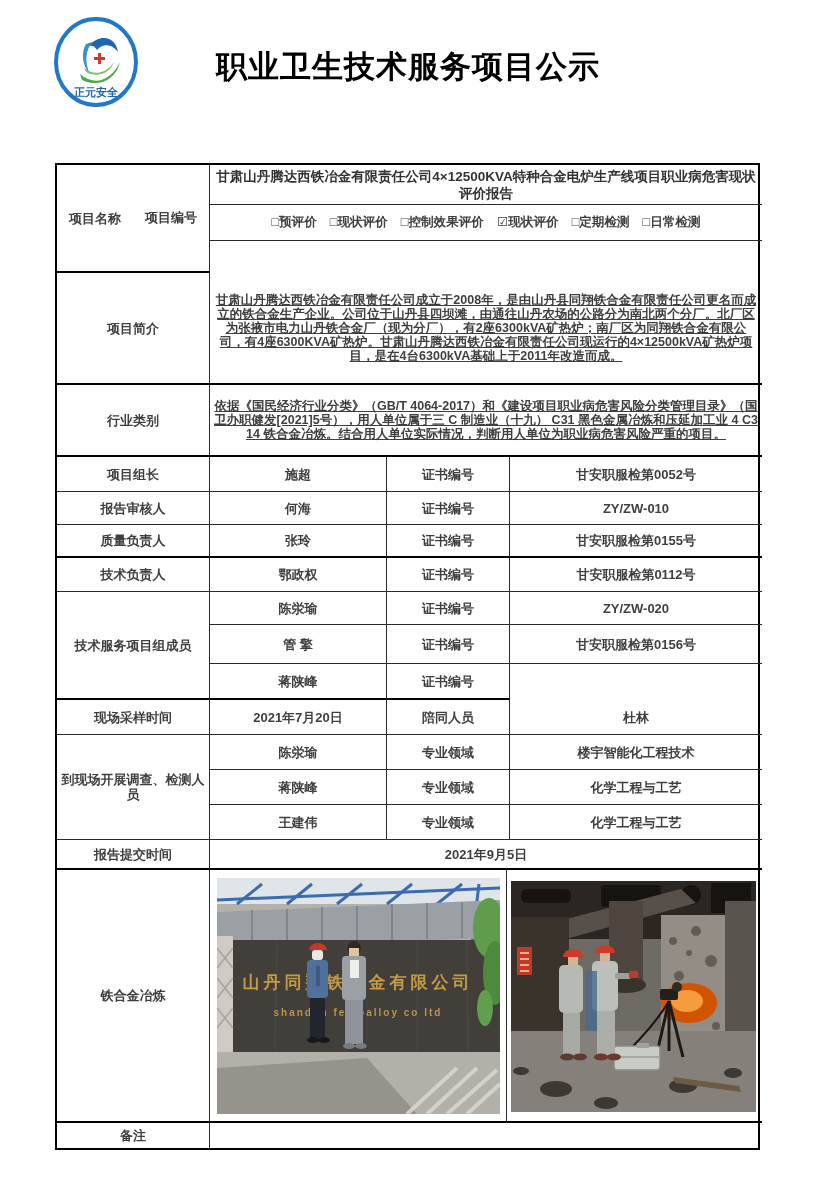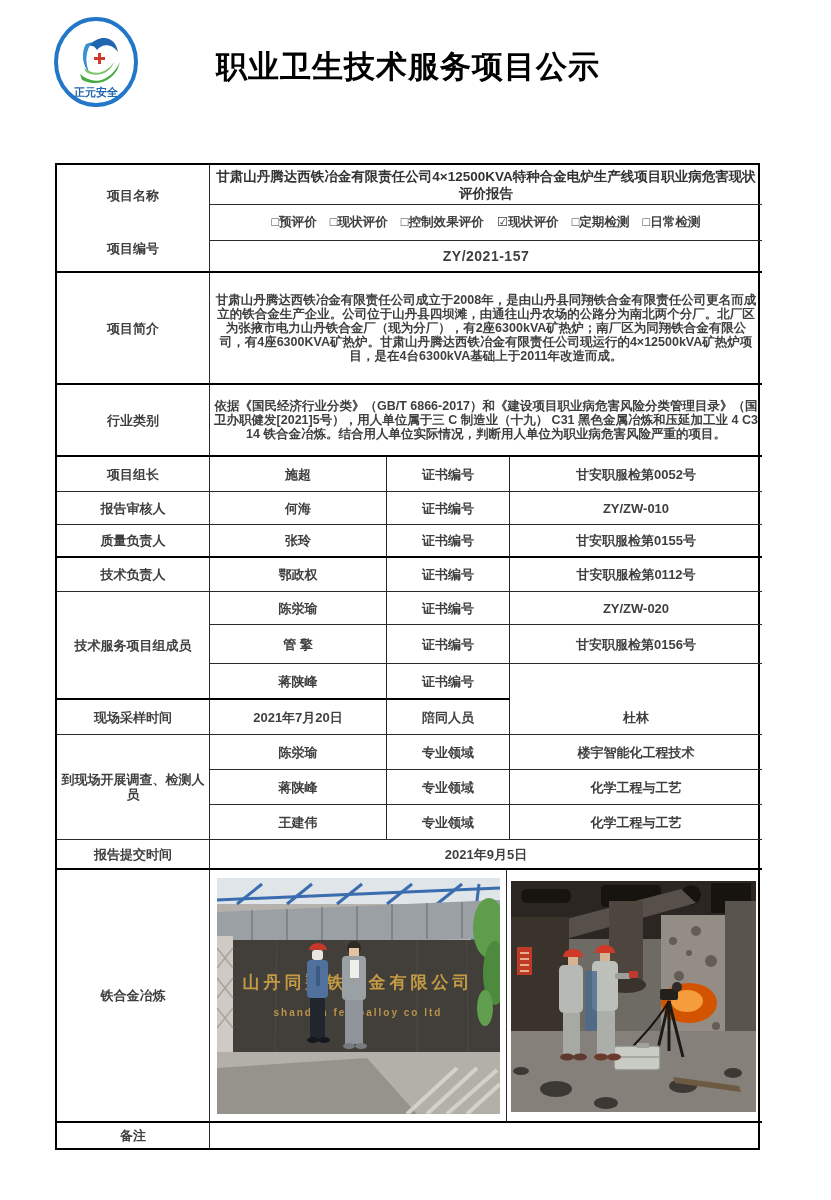--- a/index.html
+++ b/index.html
@@ -27,24 +27,24 @@
   .cell {
     border-right:1px solid #2a2a2a; border-bottom:1px solid #2a2a2a;
     display:flex; align-items:center; justify-content:center;
     text-align:center; font-size:13px; line-height:15px;
     padding:1px 4px; box-sizing:border-box; overflow:hidden;
     word-break:break-all;
   }
   .last   { border-right:none; }
   .thickb { border-bottom-width:2px; border-bottom-color:#000; }
   .nob    { border-bottom:none;font-family:Liberation Serif, serif; }
-  .small  { font-size:12.5px; line-height:14px; }
+  .small  { font-size:12.5px; line-height:14px;text-decoration:underline; }
   .projname { font-size:13.5px; line-height:17px; color:#333; }
   .code { font-size:14px; letter-spacing:0.5px; }
-  .stack { flex-direction:column; padding:0; }
+  .stack { flex-direction:row; padding:0; }
   .stack > div { width:100%; display:flex; align-items:center; justify-content:center; }
   .stack .s-top { height:58%; }
   .stack .s-bot { height:42%; }
   .types { gap:13px; font-size:12.6px; white-space:nowrap; }
   .photo-area {
     display:grid; grid-template-columns:297px 255px; padding:0;
     align-items:stretch; justify-content:stretch; text-align:left;
   }
   .photo-box { box-sizing:border-box; position:relative; }
   .photo-box.pleft { border-right:1px solid #2a2a2a; }
@@ -81,27 +81,26 @@
 
   <div class="cell last types" style="grid-area:2/2/3/5">
     <span>□预评价</span>
     <span>□现状评价</span>
     <span>□控制效果评价</span>
     <span>☑现状评价</span>
     <span>□定期检测</span>
     <span>□日常检测</span>
   </div>
 
-  <div class="cell last code thickb" style="grid-area:3/2/4/5">ZY/2021-157</div>
 
   <div class="cell thickb" style="grid-area:4/1/5/2">项目简介</div>
   <div class="cell last small thickb" style="grid-area:4/2/5/5">甘肃山丹腾达西铁冶金有限责任公司成立于2008年，是由山丹县同翔铁合金有限责任公司更名而成立的铁合金生产企业。公司位于山丹县四坝滩，由通往山丹农场的公路分为南北两个分厂。北厂区为张掖市电力山丹铁合金厂（现为分厂），有2座6300kVA矿热炉；南厂区为同翔铁合金有限公司，有4座6300KVA矿热炉。甘肃山丹腾达西铁冶金有限责任公司现运行的4×12500kVA矿热炉项目，是在4台6300kVA基础上于2011年改造而成。</div>
 
   <div class="cell thickb" style="grid-area:5/1/6/2">行业类别</div>
-  <div class="cell last small thickb" style="grid-area:5/2/6/5">依据《国民经济行业分类》（GB/T 6866-2017）和《建设项目职业病危害风险分类管理目录》（国卫办职健发[2021]5号），用人单位属于三 C 制造业（十九） C31 黑色金属冶炼和压延加工业 4 C314 铁合金冶炼。结合用人单位实际情况，判断用人单位为职业病危害风险严重的项目。</div>
+  <div class="cell last small thickb" style="grid-area:5/2/6/5">依据《国民经济行业分类》（GB/T 4064-2017）和《建设项目职业病危害风险分类管理目录》（国卫办职健发[2021]5号），用人单位属于三 C 制造业（十九） C31 黑色金属冶炼和压延加工业 4 C314 铁合金冶炼。结合用人单位实际情况，判断用人单位为职业病危害风险严重的项目。</div>
 
   <div class="cell" style="grid-area:6/1/7/2">项目组长</div>
   <div class="cell" style="grid-area:6/2/7/3">施超</div>
   <div class="cell" style="grid-area:6/3/7/4">证书编号</div>
   <div class="cell last" style="grid-area:6/4/7/5">甘安职服检第0052号</div>
 
   <div class="cell" style="grid-area:7/1/8/2">报告审核人</div>
   <div class="cell" style="grid-area:7/2/8/3">何海</div>
   <div class="cell" style="grid-area:7/3/8/4">证书编号</div>
   <div class="cell last" style="grid-area:7/4/8/5">ZY/ZW-010</div>

